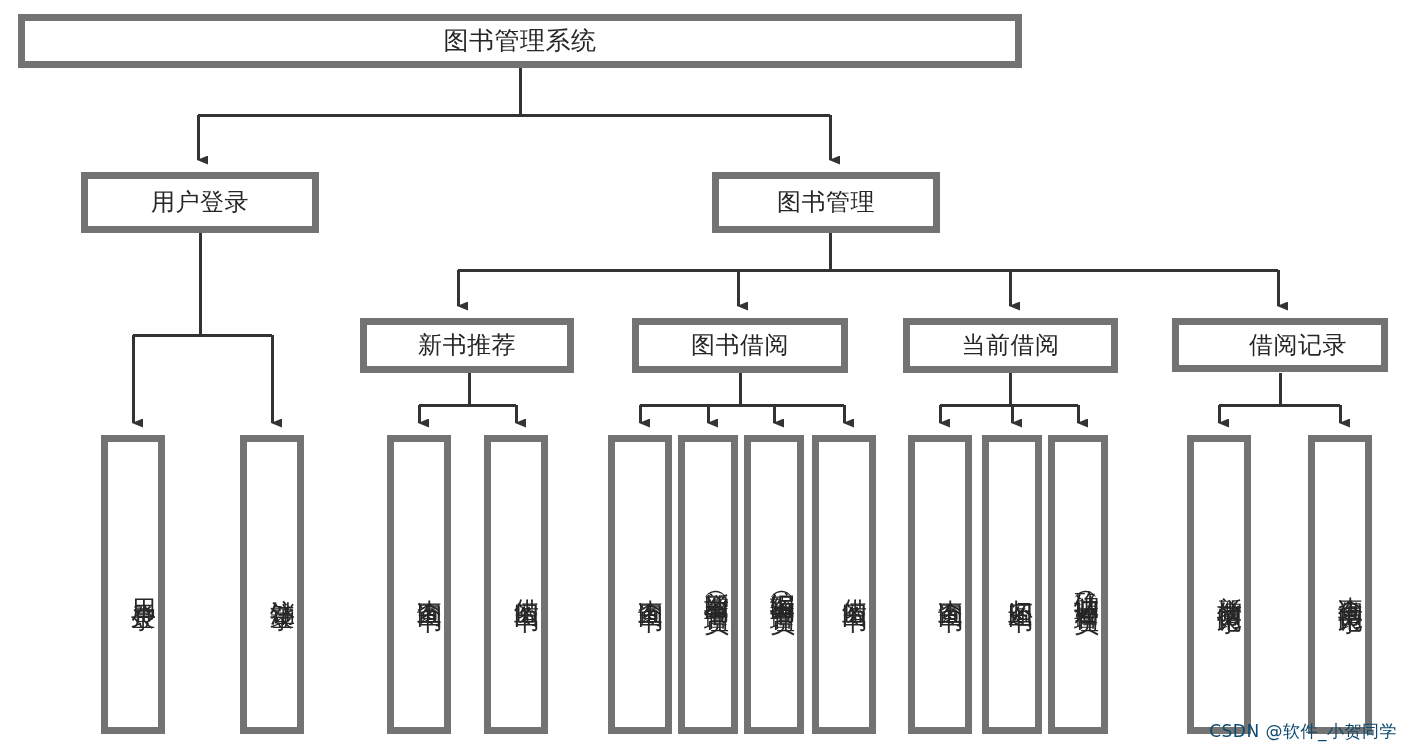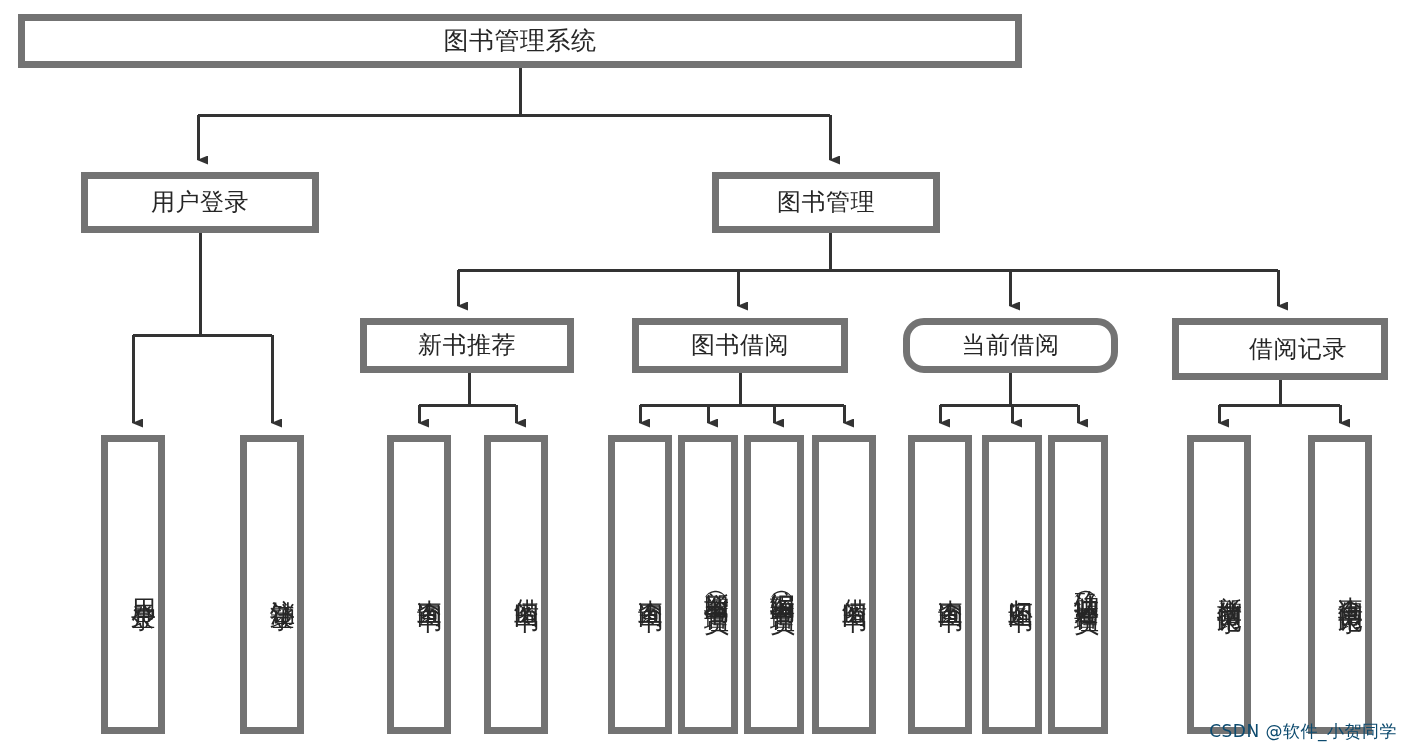--- a/index.html
+++ b/index.html
@@ -141,24 +141,24 @@
       </div>
     </div>
 
   <div id="level3-layer">
       <div class="node horiz" style="left: 360px; top: 318px; width: 214px; height: 55px;">
         <span class="label">新书推荐</span>
       </div>
       <div class="node horiz" style="left: 632px; top: 318px; width: 216px; height: 55px;">
         <span class="label">图书借阅</span>
       </div>
-      <div class="node horiz" style="left: 903px; top: 318px; width: 215px; height: 55px; border-radius: 21px;">
+      <div class="node horiz" style="left: 903px; top: 318px; width: 215px; height: 55px;">
         <span class="label">当前借阅</span>
       </div>
-      <div class="node horiz" style="left: 1172px; top: 318px; width: 216px; height: 62px; padding-left: 36px;">
+      <div class="node horiz" style="left: 1172px; top: 318px; width: 216px; height: 54px; padding-left: 36px;">
         <span class="label">借阅记录</span>
       </div>
     </div>
 
   <div id="leaves-layer">
       <div class="node vert" style="left: 101px; top: 435px; width: 64px; height: 299px;">
         <span class="label">用户登录</span>
       </div>
       <div class="node vert" style="left: 240px; top: 435px; width: 64px; height: 299px;">
         <span class="label">注销登录</span>

